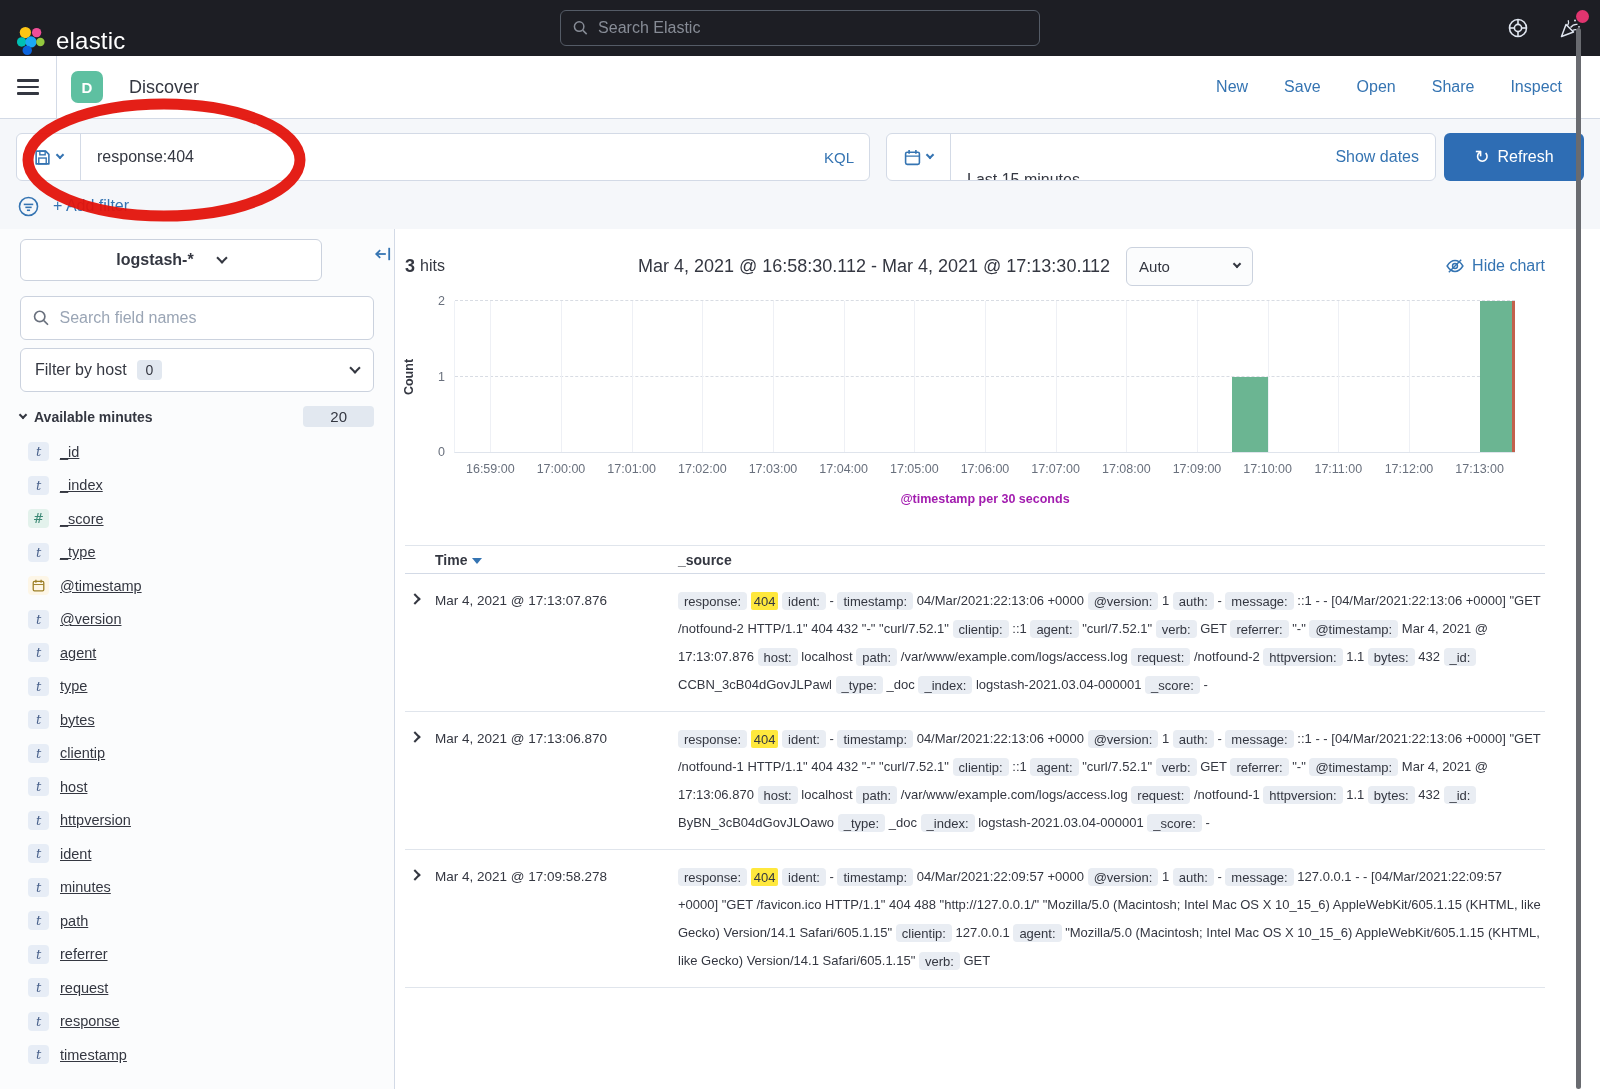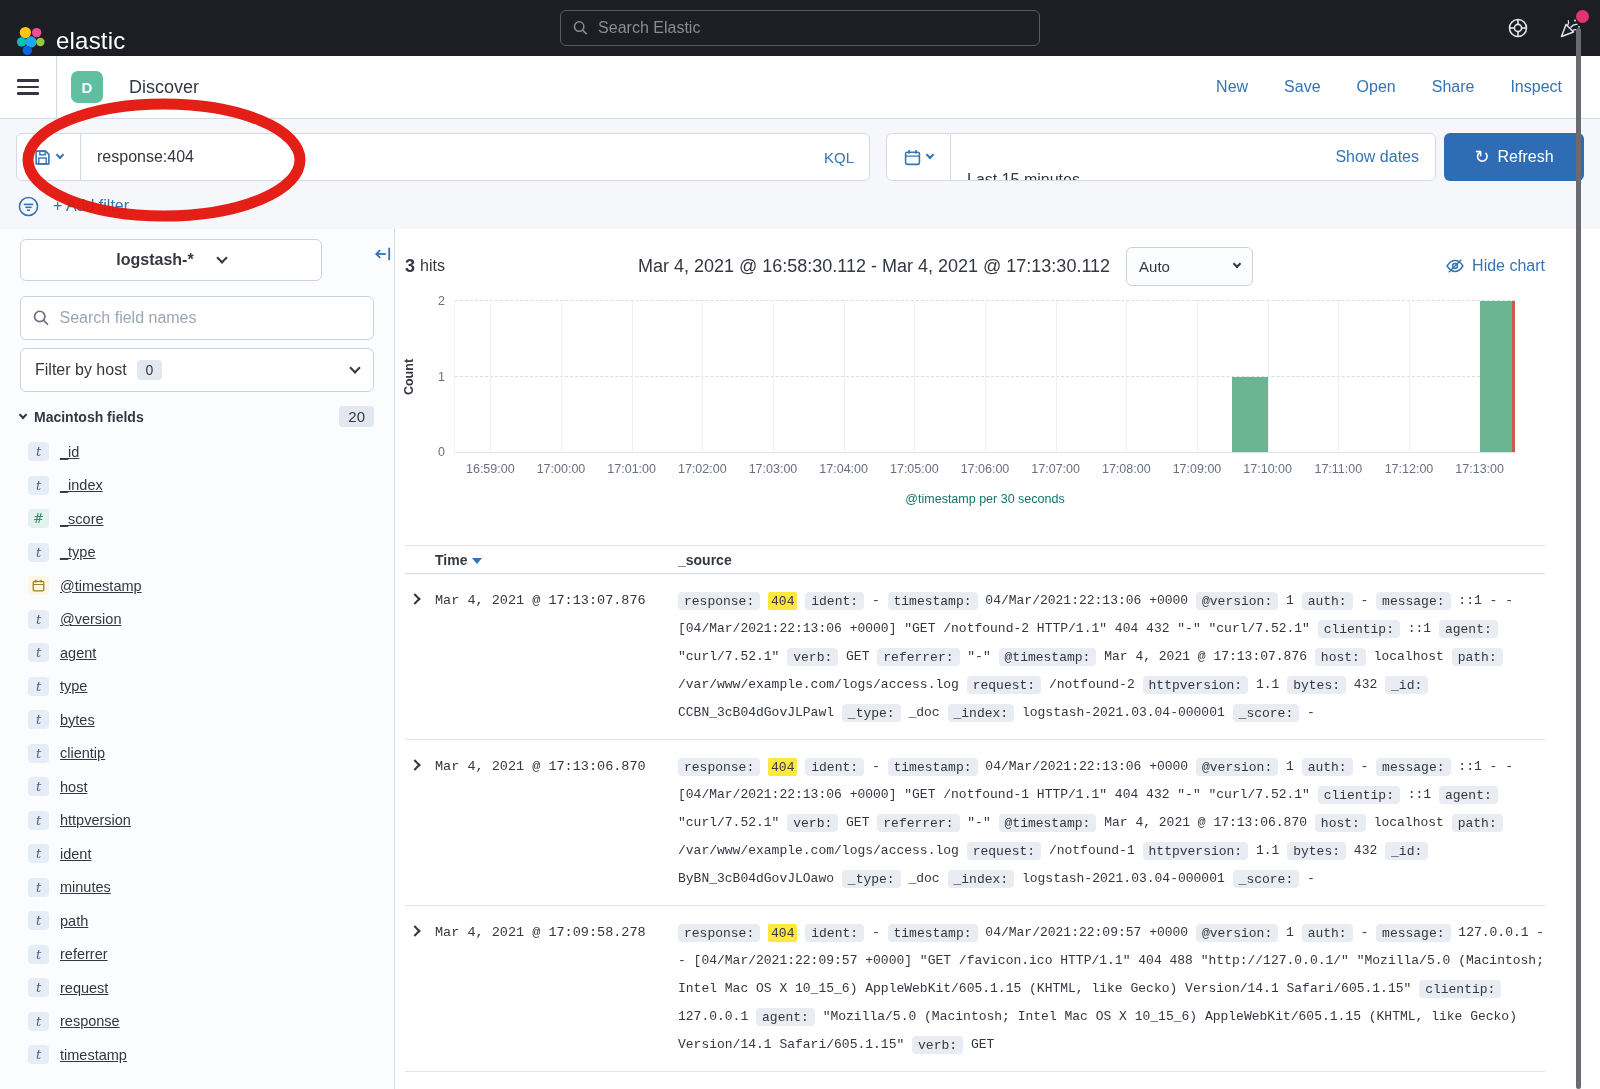--- a/index.html
+++ b/index.html
@@ -1,18 +1,18 @@
 <!DOCTYPE html>
 <html><head>
 <meta charset="utf-8">
 <style>
   * { margin:0; padding:0; box-sizing:border-box; }
   html,body { width:1600px; height:1089px; overflow:hidden; background:#fff;
     font-family:"Liberation Sans", sans-serif; color:#343741; }
-  .mono { font-family:Liberation Mono, monospace; }
+  .mono { font-family:Liberation Sans, sans-serif; }
 
   
   .topbar { position:relative; height:56px; background:#1d1e24; display:flex; align-items:flex-end; padding:0 16px; }
   .brand { display:flex; align-items:center; gap:10px; }
   .brand-name { color:#fff; font-size:24px; font-weight:500; letter-spacing:.2px; }
   .global-search { position:absolute; left:50%; top:10px; transform:translateX(-50%);
     width:480px; height:36px; border:1px solid #545b66; border-radius:6px;
     display:flex; align-items:center; gap:10px; padding:0 12px; background:#1d1e24; }
   .global-search input { background:transparent; border:none; outline:none; color:#a6aab3;
     font-size:16px; width:100%; font-family:"Liberation Sans",sans-serif; }
@@ -59,21 +59,21 @@
   .collapse-btn { position:absolute; right:2px; top:16px; cursor:pointer; }
   .field-search { margin-top:15px; height:44px; background:#fff; border:1px solid #cbd2de; border-radius:6px;
     display:flex; align-items:center; gap:10px; padding:0 12px; }
   .field-search input { border:none; outline:none; font-size:16px; width:100%; color:#343741; font-family:"Liberation Sans",sans-serif; background:transparent; }
   .field-search input::placeholder { color:#9aa5b5; }
   .filter-type { margin-top:8px; height:44px; background:#fff; border:1px solid #cbd2de; border-radius:6px;
     display:flex; align-items:center; padding:0 14px; font-size:16px; cursor:pointer; }
   .count-badge { background:#e2e8f0; border-radius:4px; font-size:14px; padding:2px 9px; margin-left:10px; color:#343741; }
   .avail-row { margin-top:14px; display:flex; align-items:center; gap:8px; cursor:pointer; }
   .avail-label { font-size:14px; font-weight:bold; }
-  .avail-count { margin-left:auto; background:#e2e8f0; border-radius:4px; font-size:15px; padding:2px 9px; }
+  .avail-count { margin-left:auto; background:#e2e8f0; border-radius:4px; font-size:15px; padding:2px 27px; }
   .field-list { margin-top:8px; }
   .field-item { display:flex; align-items:center; gap:11px; height:33.5px; padding-left:8px; cursor:pointer; }
   .field-badge { width:21px; height:19px; border-radius:4px; display:flex; align-items:center; justify-content:center;
     font-size:13px; font-family:"DejaVu Serif", serif; font-style:italic; }
   .type-text { background:#e7edf6; color:#4a628c; }
   .type-number { background:#e3f2ec; color:#3b8874; }
   .type-date { background:#fdf6e7; color:#9d8028; font-style:normal; }
   .field-name { font-size:14.5px; color:#343741;text-decoration:underline; }
 
   .main { flex:1; padding:0 55px 0 10px; overflow:hidden; background:#fff; }
@@ -90,21 +90,21 @@
   .plot { position:absolute; left:49px; right:30px; top:8px; height:152px;
     border-bottom:1px solid #dfe4ec; border-left:1px solid #eef1f6; }
   .vgrid { position:absolute; top:0; bottom:0; width:1px; background:#eef0f5; }
   .hgrid { position:absolute; left:0; right:0; border-top:1px dashed #d8dce3; }
   .ylab { position:absolute; left:-38px; width:28px; text-align:right; font-size:12.5px; color:#69707d; transform:translateY(50%); }
   .xlab { position:absolute; top:calc(100% + 10px); transform:translateX(-50%); font-size:12.5px; color:#69707d; white-space:nowrap; }
   .bar { position:absolute; bottom:0; background:#6bb592; }
   .time-marker { position:absolute; top:0; bottom:0; width:3px; margin-left:-3px; background:#c3604c; }
   .axis-ylabel { position:absolute; left:-46px; top:50%; transform:translate(-50%,-50%) rotate(-90deg);
     font-size:12.5px; font-weight:bold; color:#343741; }
-  .axis-xlabel { position:absolute; left:0; right:0; top:calc(100% + 40px); text-align:center; font-size:12.5px; font-weight:normal; color:#0f766e; }
+  .axis-xlabel { position:absolute; left:0; right:0; top:calc(100% + 40px); text-align:center; font-size:12.5px; font-weight:bold; color:#a21caf; }
 
   
   .doc-table { margin-top:14px; }
   .doc-header { display:flex; align-items:center; height:29px; border-top:1px solid #e0e5ec; border-bottom:1px solid #d3dae6; }
   .col-chev { width:30px; min-width:30px; }
   .col-time { width:243px; min-width:243px; }
   .col-source { flex:1; }
   .th { font-size:14px; font-weight:bold; display:flex; align-items:center; gap:5px; }
   .sort-arrow { width:0; height:0; border-left:5px solid transparent; border-right:5px solid transparent; border-top:6px solid #3574b2; margin-top:2px; }
   .doc-row { display:flex; padding:13px 0 12px 0; border-bottom:1px solid #e0e5ec; }
@@ -256,21 +256,21 @@
       </svg>
       <input placeholder="Search field names" style="">
     </div>
     <div class="filter-type">
       <span>Filter by host</span>
       <span class="count-badge">0</span>
       <span class="chev dark ml-auto"></span>
     </div>
     <div class="avail-row">
       <span class="chev dark small"></span>
-      <span class="avail-label">Macintosh fields</span>
+      <span class="avail-label">Available minutes</span>
       <span class="avail-count">20</span>
     </div>
     <div class="field-list">
   <div class="field-item">
     <span class="field-badge type-text">t</span>
     <span class="field-name">_id</span>
   </div>
 
   <div class="field-item">
     <span class="field-badge type-text">t</span>

